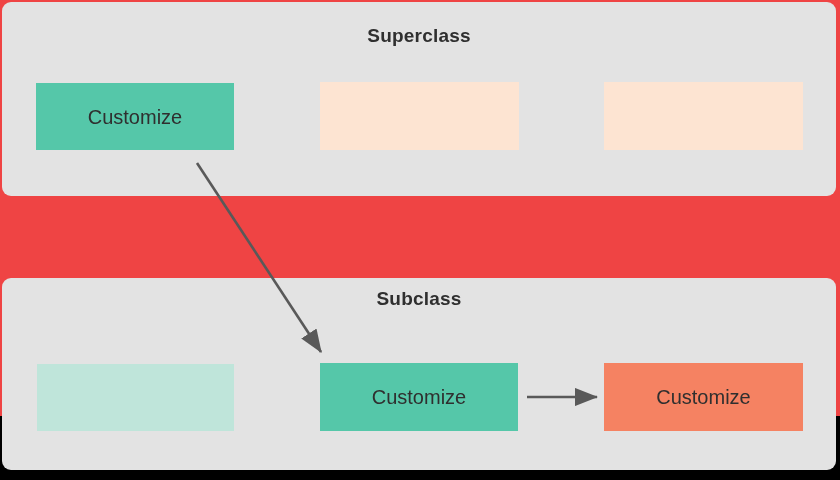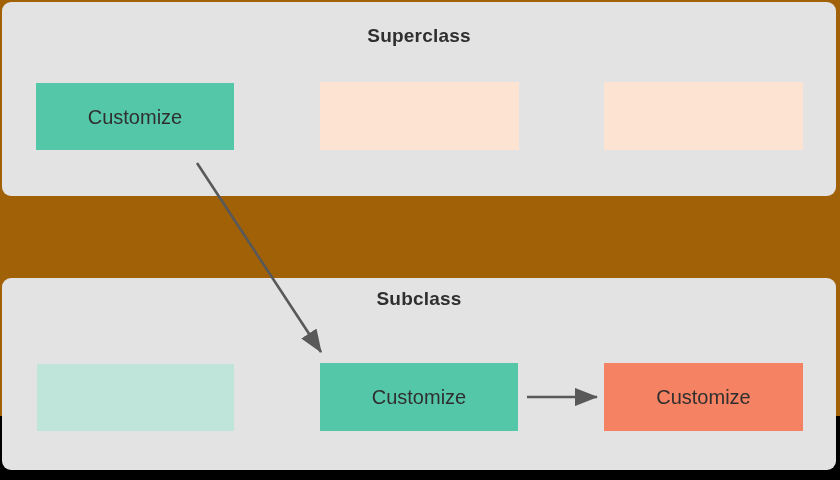--- a/index.html
+++ b/index.html
@@ -10,21 +10,21 @@
   body {
     width: 840px;
     height: 480px;
     overflow: hidden;
     font-family: "Liberation Sans", sans-serif;
   }
   #canvas {
     position: relative;
     width: 840px;
     height: 416px;
-    background: #a16207;
+    background: #ef4444;
   }
   .panel {
     position: absolute;
     background: #e3e3e3;
     border-radius: 9px;
     box-sizing: border-box;
   }
   #panel-superclass {
     left: 2px;
     top: 2px;

